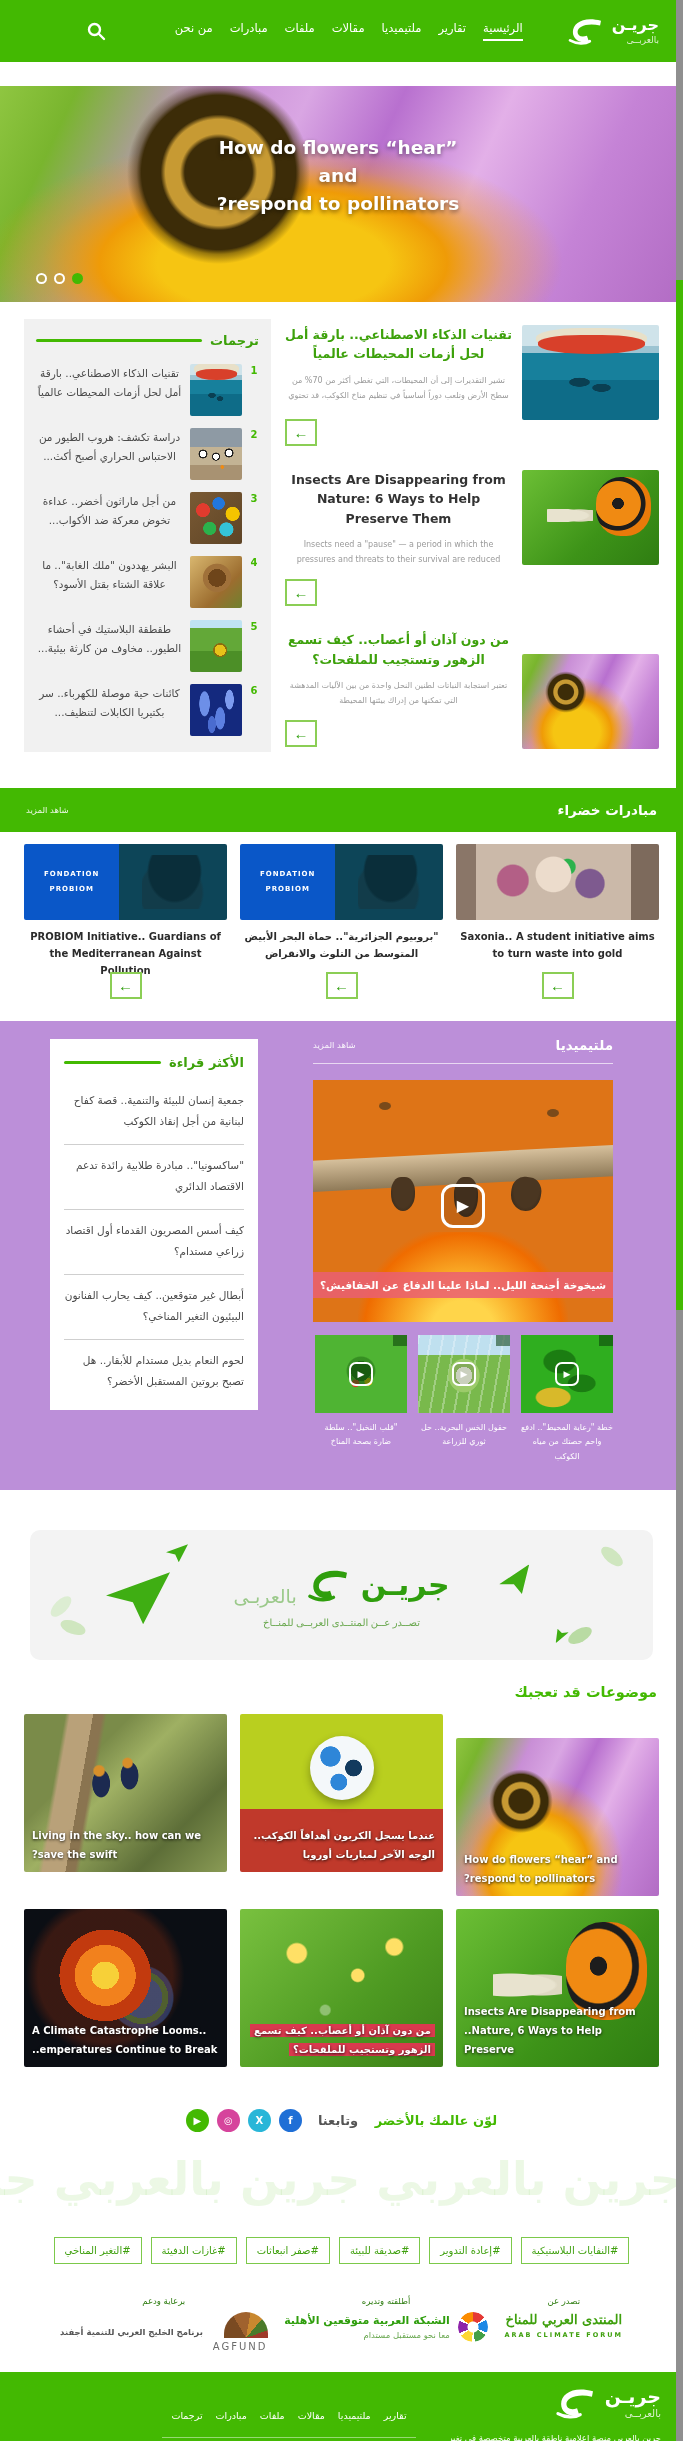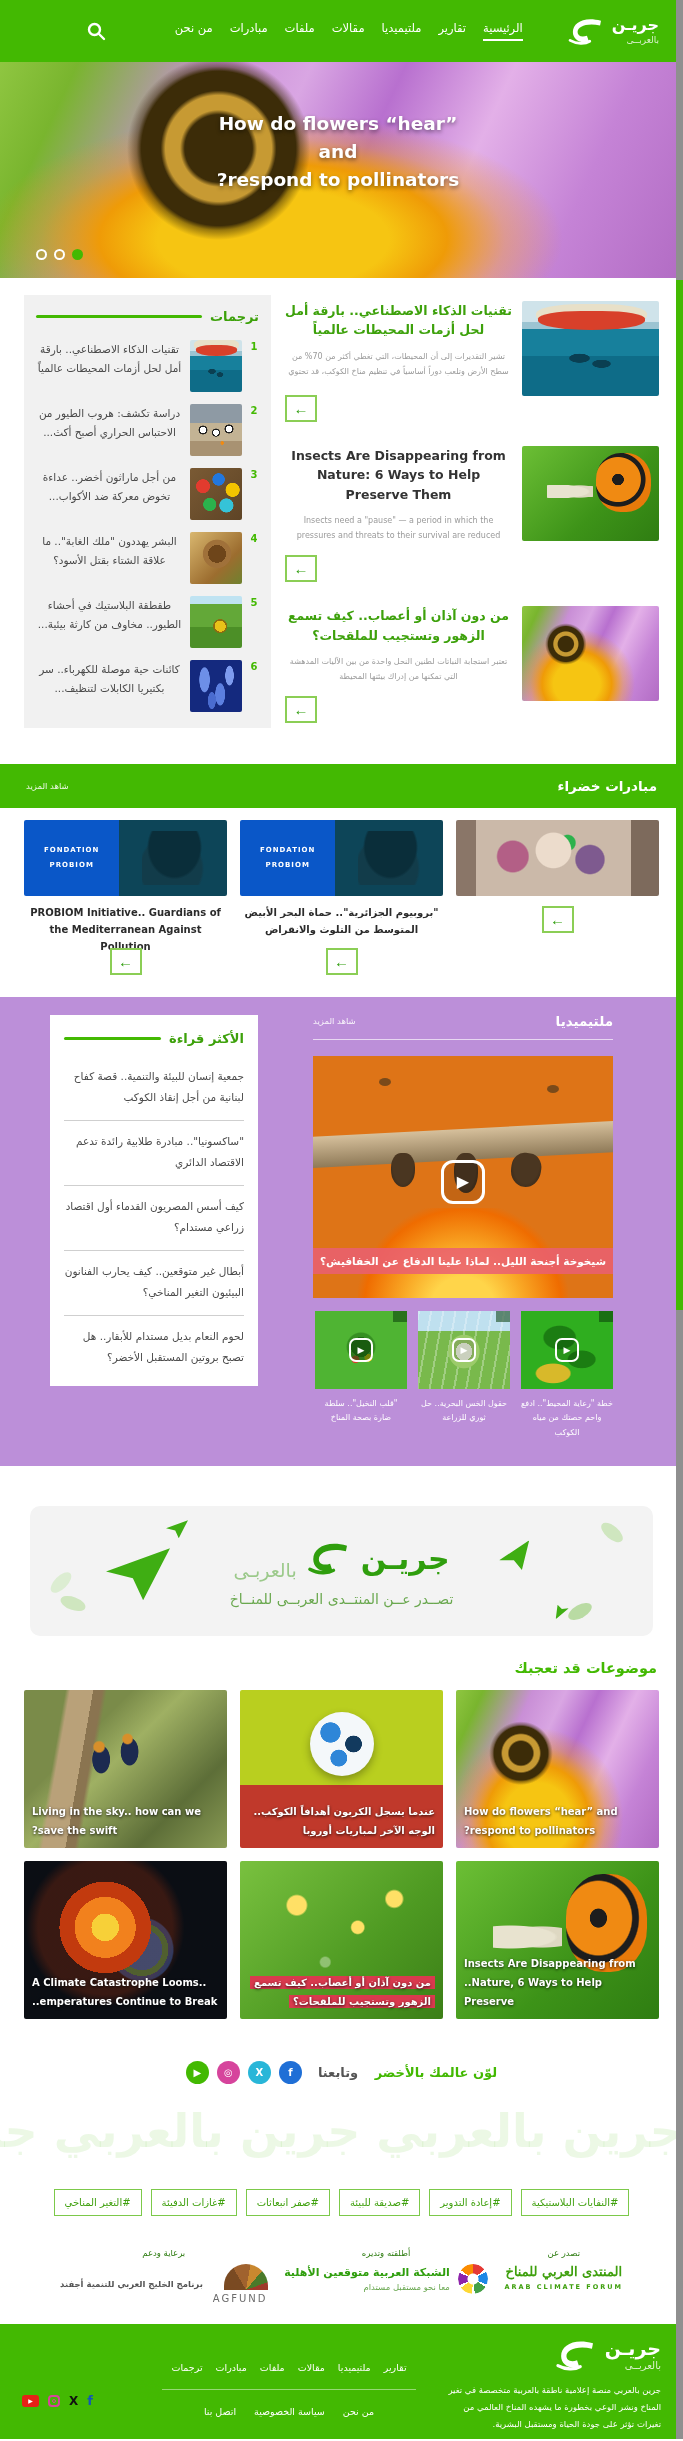--- a/index.html
+++ b/index.html
@@ -91,21 +91,21 @@
 
   .mr-box{width:208px;flex:0 0 208px;background:#fff;align-self:flex-start;padding:16px 14px 6px 14px;margin-top:2px;}
   .mr-item{font-size:10.5px;color:#4a4a4a;line-height:2.0;text-align:right;padding:10px 0 12px 0;border-bottom:1px solid #cfcfcf;cursor:pointer;}
   .mr-item:last-child{border-bottom:none;}
 
   
   .banner{margin:40px 30px 0 30px;height:130px;background:#f3f3f3;border-radius:10px;position:relative;overflow:hidden;display:flex;flex-direction:column;align-items:center;justify-content:center;gap:10px;}
   .banner-logo{display:flex;align-items:center;gap:9px;}
   .banner-l1{font-size:30px;font-weight:bold;color:#2f9e0d;letter-spacing:2px;}
   .banner-l2{font-size:19px;color:#9bc98a;letter-spacing:2px;margin-top:23px;}
-  .banner-tag{font-size:14px;color:#6aa84f;letter-spacing:3px;}
+  .banner-tag{font-size:10px;color:#6aa84f;letter-spacing:3px;font-family:Liberation Serif, serif;}
   .plane{position:absolute;background:#3fae13;clip-path:polygon(0 45%,100% 0,58% 100%,42% 58%);}
   .plane.p1{width:64px;height:52px;left:76px;top:42px;}
   .plane.p2{width:22px;height:18px;left:136px;top:14px;}
   .plane.p3{width:34px;height:27px;right:120px;top:38px;transform:rotate(-14deg);}
   .plane.p4{width:16px;height:13px;right:84px;top:98px;transform:rotate(160deg);}
   .leafdot{position:absolute;width:26px;height:13px;background:#cfe6bf;border-radius:50%;}
   .leafdot.d1{right:28px;top:20px;transform:rotate(40deg);}
   .leafdot.d2{right:60px;bottom:18px;transform:rotate(-30deg);background:#b9dba3;}
   .leafdot.d3{left:30px;bottom:26px;transform:rotate(20deg);}
   .leafdot.d4{left:18px;top:70px;transform:rotate(-45deg);background:#dcedd2;}
@@ -176,21 +176,21 @@
   .i-boat::before{content:"";position:absolute;left:12%;right:10%;top:10%;height:20%;background:#d8402a;border-radius:40% 40% 50% 50%;box-shadow:0 -5px 0 2px #e8e0c8;}
   .i-boat::after{content:"";position:absolute;left:30%;top:48%;width:40%;height:30%;background:radial-gradient(ellipse at 30% 40%,#0a3f52 0 18%,transparent 20%),radial-gradient(ellipse at 70% 60%,#0a3f52 0 16%,transparent 18%);}
   .i-puffin{background:linear-gradient(180deg,#8e9aa4 0 36%,#c3b394 36% 72%,#a89272 72% 100%);background-image:radial-gradient(circle at 25% 50%,#fff 0 7%,#1d1d1d 7% 9%,transparent 10%),radial-gradient(circle at 50% 55%,#fff 0 8%,#1d1d1d 8% 10%,transparent 11%),radial-gradient(circle at 75% 48%,#fff 0 7%,#1d1d1d 7% 9%,transparent 10%),radial-gradient(circle at 62% 75%,#f08a12 0 3%,transparent 4%),linear-gradient(180deg,#8e9aa4 0 36%,#c3b394 36% 72%,#a89272 72% 100%);}
   .i-cups{background-color:#6e5230;background-image:radial-gradient(circle at 25% 35%,#e23b2e 0 13%,transparent 14%),radial-gradient(circle at 55% 22%,#2277dd 0 12%,transparent 13%),radial-gradient(circle at 82% 42%,#f4c400 0 13%,transparent 14%),radial-gradient(circle at 38% 70%,#2bb24c 0 13%,transparent 14%),radial-gradient(circle at 70% 72%,#35c3d8 0 13%,transparent 14%),linear-gradient(135deg,#7a5a34,#5e4426);}
   .i-lion{background-image:radial-gradient(circle at 52% 42%,#6e451a 0 22%,#a0713a 22% 34%,transparent 36%),linear-gradient(135deg,#d9b76f,#9c6d2f 65%,#6f822f);}
   .i-bird5{background-image:radial-gradient(circle at 58% 58%,#e8c219 0 13%,#8a6d10 13% 16%,transparent 17%),linear-gradient(180deg,#bfe3f2 0 16%,#63a838 16% 60%,#4c8f27 60% 100%);}
   .i-bact{background-color:#14297e;background-image:radial-gradient(ellipse 16% 38% at 28% 38%,#6d8fe8 0 60%,transparent 66%),radial-gradient(ellipse 15% 34% at 58% 66%,#5c7fe0 0 60%,transparent 66%),radial-gradient(ellipse 13% 30% at 76% 30%,#7d9bef 0 60%,transparent 66%),radial-gradient(ellipse 12% 26% at 42% 78%,#4a6cd0 0 60%,transparent 66%);}
   .i-butterfly{background:linear-gradient(135deg,#6cbf35,#3d9318 60%,#2f7d12);position:relative;overflow:hidden;}
   .i-butterfly::before{content:"";position:absolute;right:6%;top:8%;width:40%;height:62%;background:radial-gradient(ellipse at 40% 45%,#1d1d1d 0 12%,#f08a12 13% 48%,#1d1d1d 50% 58%,#e87a0a 60% 78%,#1d1d1d 80% 86%,transparent 87%);border-radius:45%;}
   .i-butterfly::after{content:"";position:absolute;left:18%;top:40%;width:34%;height:16%;background:radial-gradient(ellipse at 25% 50%,#e8e3cf 0 60%,transparent 65%),radial-gradient(ellipse at 70% 50%,#ded8c2 0 55%,transparent 60%);}
-  .i-bee{background-image:radial-gradient(circle at 32% 40%,#3c2c08 0 7%,#c79a33 8% 11%,#3c2c08 12% 16%,rgba(60,44,8,.5) 17%,transparent 19%),radial-gradient(ellipse at 40% 82%,#f6c512 0 20%,#ef9b07 30%,rgba(239,155,7,.35) 40%,transparent 50%),linear-gradient(115deg,#8fc641 0%,#79b52e 10%,#c98fd6 28%,#d9a6e3 40%,#b870cf 52%,#e3b0e8 66%,#c583d6 82%,#b26cc4 100%);}
+  .i-bee{background-image:radial-gradient(circle at 32% 40%,#3c2c08 0 7%,#c79a33 8% 11%,#3c2c08 12% 16%,rgba(60,44,8,.5) 17%,transparent 19%),radial-gradient(ellipse at 40% 82%,#f6c512 0 20%,#ef9b07 30%,rgba(239,155,7,.35) 40%,transparent 50%),linear-gradient(115deg,#8fc641 0%,#79b52e 10%,#c98fd6 28%,#d9a6e3 40%,#b870cf 52%,#e3b0e8 66%,#c583d6 82%,#b26cc4 100%);margin-top:24px;}
   .i-saxonia{background-image:radial-gradient(circle at 28% 48%,#b35f86 0 10%,transparent 11%),radial-gradient(circle at 48% 40%,#ecdccc 0 15%,transparent 16%),radial-gradient(circle at 66% 52%,#7e5a8f 0 10%,transparent 11%),radial-gradient(circle at 55% 30%,#2bb24c 0 6%,transparent 7%),linear-gradient(90deg,#8a7668 0 10%,#cbb9a9 10% 86%,#7d6a5c 86% 100%);}
   .i-probiom{background:linear-gradient(90deg,#0a57c8 0 47%,#0d4558 47% 100%);}
   .i-probiom .diver{position:absolute;right:10%;top:14%;width:32%;height:72%;background:radial-gradient(ellipse at 50% 30%,#0a2e3a 0 55%,transparent 60%),radial-gradient(ellipse at 45% 70%,#123c4a 0 60%,transparent 65%),radial-gradient(circle at 62% 24%,#cddc39 0 14%,transparent 16%);}
   .i-map{background-color:#2fae1f;background-image:radial-gradient(ellipse 28% 24% at 42% 34%,#1b7d12 0 60%,transparent 66%),radial-gradient(ellipse 24% 18% at 66% 62%,#1b7d12 0 60%,transparent 66%),radial-gradient(ellipse 30% 20% at 35% 80%,#d8b92a 0 60%,transparent 66%),radial-gradient(circle at 30% 78%,#d8402a 0 8%,transparent 9%);}
   .i-lettuce{background-image:radial-gradient(ellipse 30% 38% at 50% 52%,#eef5e0 0 30%,#9ccb6a 30% 55%,transparent 58%),repeating-linear-gradient(100deg,rgba(255,255,255,.3) 0 2px,transparent 2px 12px),linear-gradient(180deg,#bfe0ef 0 26%,#79b94c 26% 100%);}
   .i-palm{background-color:#4fb433;background-image:radial-gradient(circle at 50% 46%,#1e6b12 0 16%,rgba(30,107,18,.5) 16% 22%,transparent 24%),radial-gradient(circle at 44% 62%,#d8402a 0 5%,transparent 6%),radial-gradient(circle at 58% 60%,#f4c400 0 5%,transparent 6%);}
   .i-birdsbranch{background-image:radial-gradient(circle at 37% 36%,#d88f2a 0 3%,transparent 4%),radial-gradient(circle at 51% 31%,#d88f2a 0 3%,transparent 4%),radial-gradient(ellipse 7% 14% at 38% 44%,#1c2a50 0 60%,transparent 65%),radial-gradient(ellipse 7% 14% at 52% 39%,#1c2a50 0 60%,transparent 65%),linear-gradient(100deg,transparent 0 18%,#b9a179 20% 30%,#8a7450 30% 34%,transparent 36%),linear-gradient(135deg,#7a8b49 0 30%,#9fb063 45%,#5d6e38 75%,#8a9b55 100%);}
   .i-ball{background:linear-gradient(180deg,#b9cf1f 0 60%,#c0392b 60% 100%);position:relative;overflow:hidden;}
   .i-ball::before{content:"";position:absolute;left:50%;top:14%;transform:translateX(-50%);width:64px;height:64px;border-radius:50%;background:radial-gradient(circle at 32% 32%,#2e86d8 0 16%,transparent 17%),radial-gradient(circle at 68% 50%,#123a5e 0 15%,transparent 16%),radial-gradient(circle at 45% 72%,#2e86d8 0 14%,transparent 15%),#f4f8fa;box-shadow:0 4px 8px rgba(0,0,0,.3);}
   .i-earth{background-color:#0b0e14;background-image:radial-gradient(circle at 40% 42%,#f7d038 0 9%,#f2811d 9% 20%,#c23a0e 20% 30%,rgba(194,58,14,.25) 30% 44%,transparent 52%),radial-gradient(circle at 58% 56%,#1b4f8a 0 14%,#2a6b3a 14% 18%,#18396b 18% 21%,transparent 22%);}
@@ -321,20 +321,21 @@
   </section>
 
   <div class="band">
     <span class="band-title">مبادرات خضراء</span>
     <span class="band-more">شاهد المزيد</span>
   </div>
 
   <section class="init-row">
     <div class="init-card">
       <div class="init-img i-saxonia"></div>
+      <div class="init-title" dir="ltr">Saxonia.. A student initiative aims to turn waste into gold</div>
       <button class="arrow-btn">
           <span>←</span>
         </button>
     </div>
     <div class="init-card">
       <div class="init-img i-probiom">
         <span class="probiom-label">FONDATION PROBIOM</span>
         <span class="diver"></span>
       </div>
       <div class="init-title">"بروبيوم الجزائرية".. حماة البحر الأبيض المتوسط من التلوث والانقراض</div>

